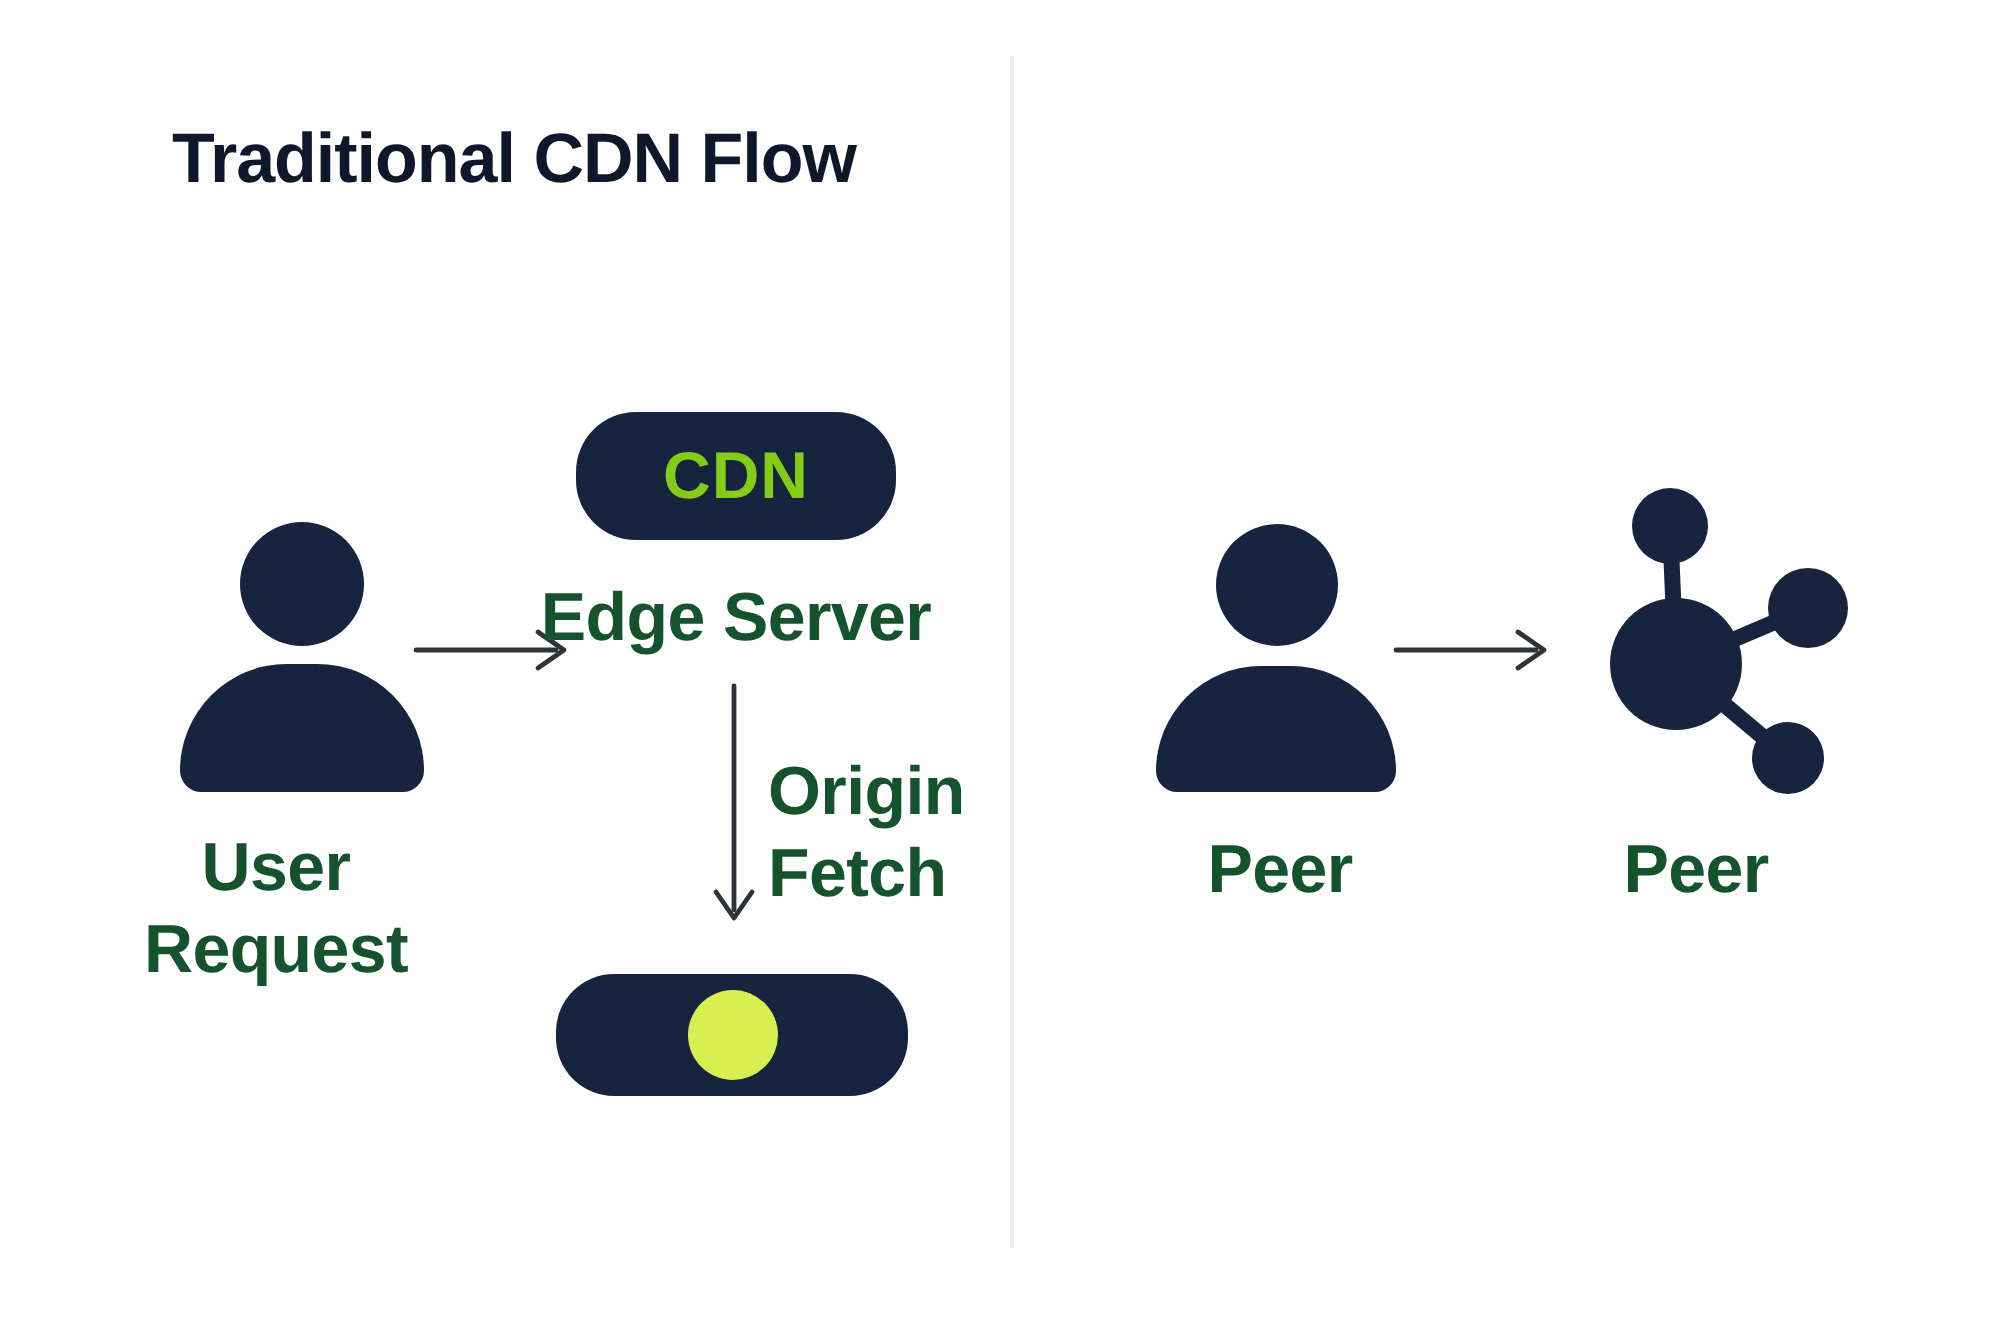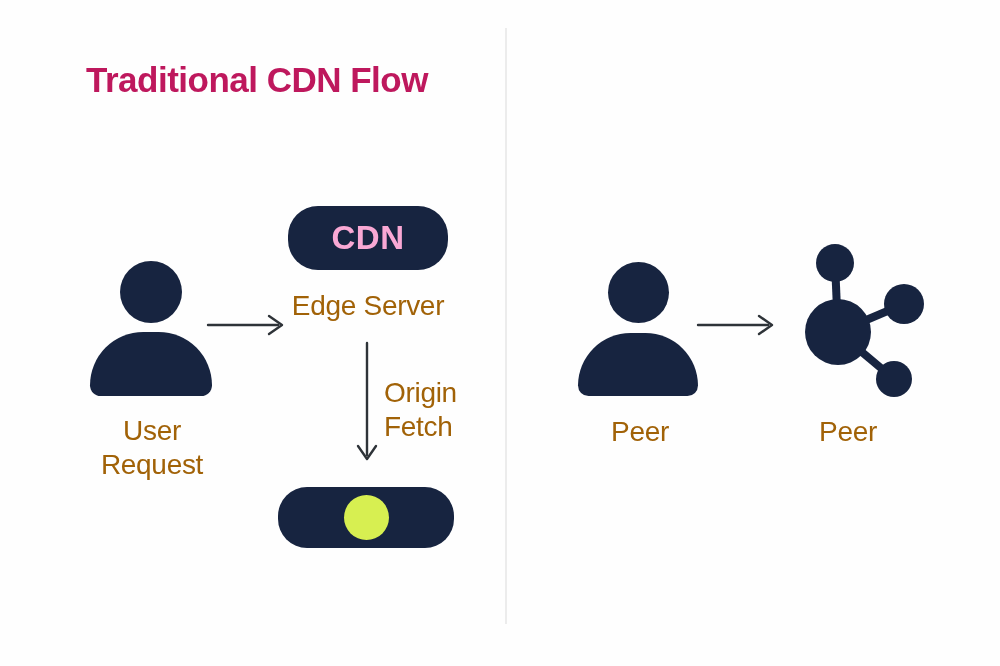--- a/index.html
+++ b/index.html
@@ -19,21 +19,21 @@
     left: 505px; top: 28px;
     width: 2px; height: 596px;
     background: #ececec;
   }
 
   .panel-title {
     position: absolute;
     font-size: 35px;
     font-weight: 800;
     letter-spacing: -0.5px;
-    color: #be185d;
+    color: #0f172a;
     white-space: nowrap;
   }
   .title-left  { left: 86px;  top: 60px; }
   .title-right { left: 577px; top: 63px; }
 
   
   .person-head {
     position: absolute;
     border-radius: 50%;
     background: #172440;
@@ -43,49 +43,49 @@
     background: #172440;
     border-radius: 60px 60px 12px 12px;
   }
   .head-user { left: 120px; top: 261px; width: 62px; height: 62px; }
   .body-user { left: 90px;  top: 332px; width: 122px; height: 64px; }
   .head-peer { left: 608px; top: 262px; width: 61px; height: 61px; }
   .body-peer { left: 578px; top: 333px; width: 120px; height: 63px; }
 
   .node-label {
     position: absolute;
-    font-size: 28px;
-    font-weight: 400;
-    color: #a16207;
+    font-size: 34px;
+    font-weight: 700;
+    color: #14532d;
     text-align: center;
     line-height: 1.2;
     white-space: pre-line;
     letter-spacing: -0.3px;
   }
-  .label-user    { left: 57px;  top: 414px; width: 190px; }
+  .label-user    { left: 43px;  top: 414px; width: 190px; }
   .label-edge    { left: 246px; top: 289px; width: 244px; }
   .label-fetch   { left: 384px; top: 376px; width: 120px; text-align: left; }
   .label-origin  { left: 246px; top: 559px; width: 244px; }
   .label-peer-1  { left: 580px; top: 415px; width: 120px; }
   .label-peer-2  { left: 788px; top: 415px; width: 120px; }
 
   .pill {
     position: absolute;
     background: #172440;
     display: flex;
     align-items: center;
     justify-content: center;
   }
   .pill-cdn {
     left: 288px; top: 206px;
     width: 160px; height: 64px;
     border-radius: 30px;
   }
   .pill-cdn .pill-text {
-    color: #f9a8d4;
+    color: #84cc16;
     font-size: 33px;
     font-weight: 800;
     letter-spacing: 0.5px;
   }
   .pill-origin {
     left: 278px; top: 487px;
     width: 176px; height: 61px;
     border-radius: 29px;
   }
   .status-dot {

